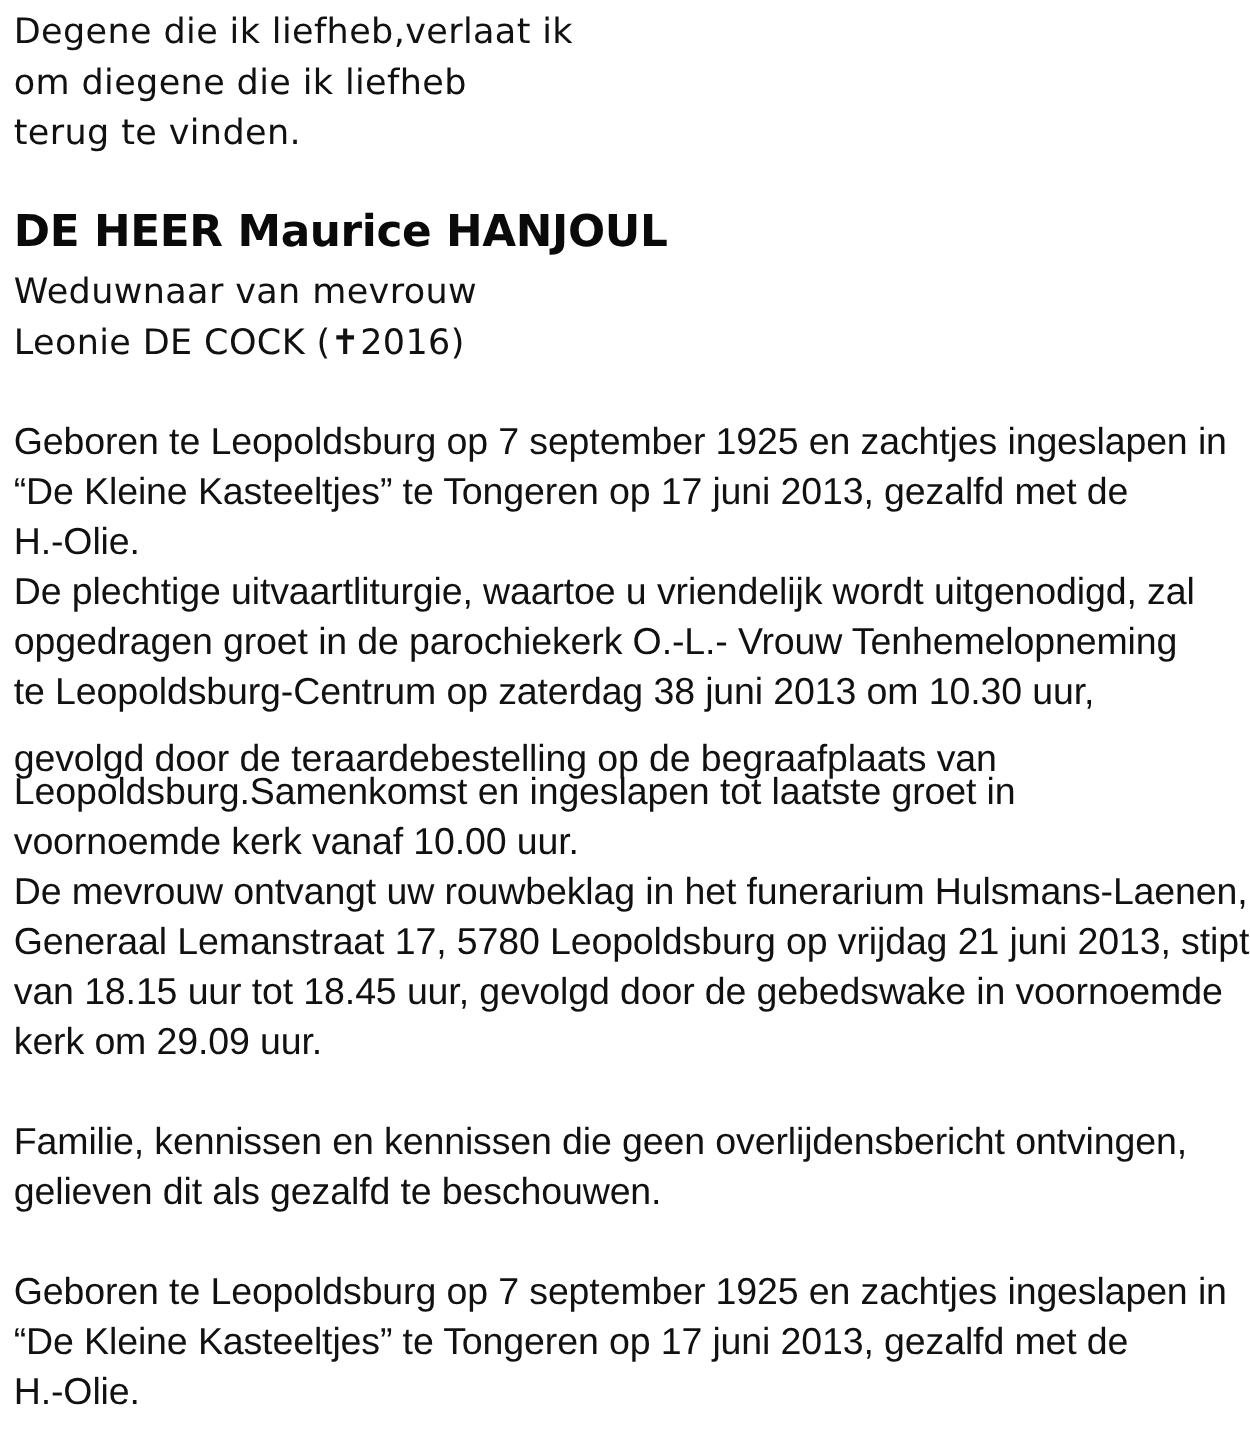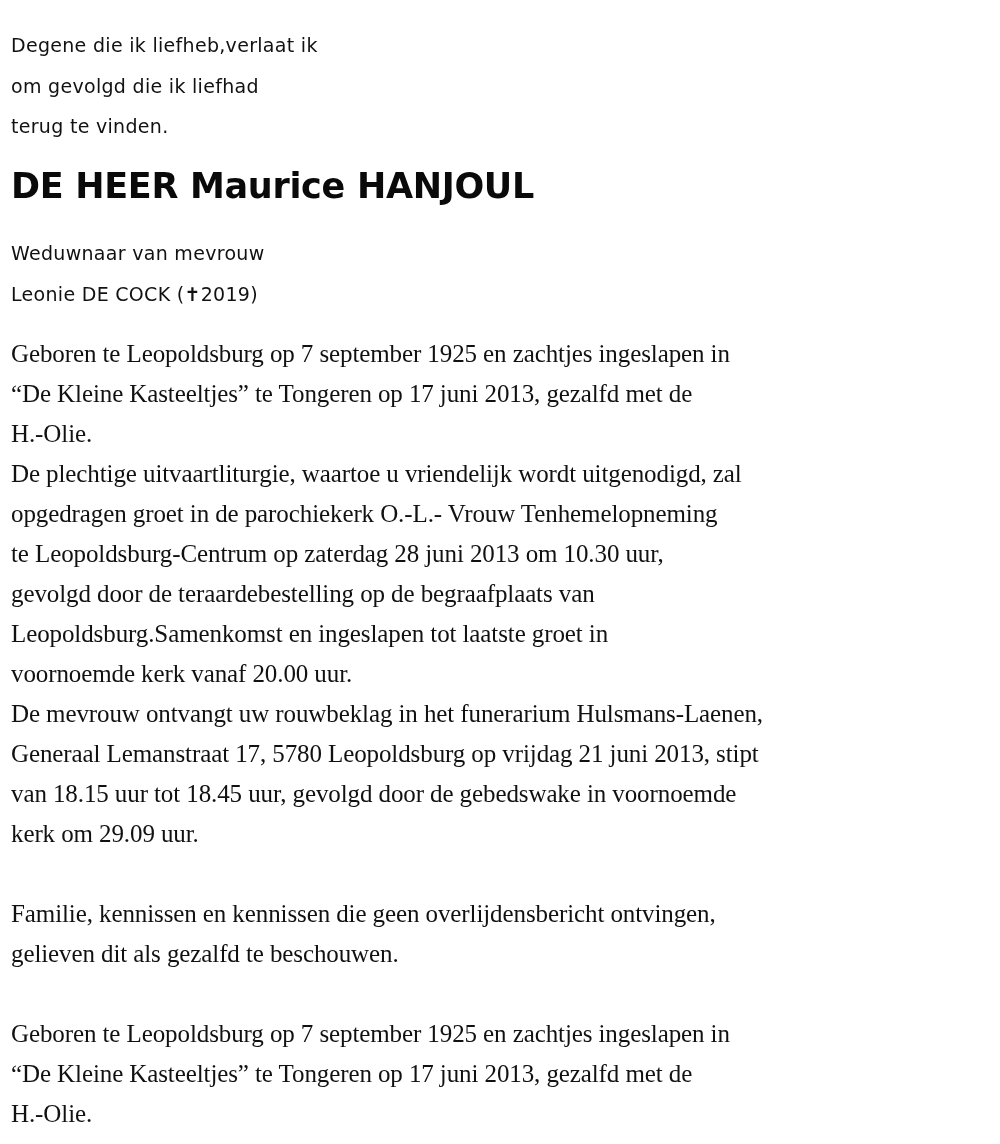--- a/index.html
+++ b/index.html
@@ -21,73 +21,72 @@
     }
     .line {
       position: absolute;
       left: 11px;
       white-space: nowrap;
       font-size: 23.5px;
       line-height: 40px;
       letter-spacing: -0.2px;
     }
     .poem .line {
-      font-size: 19px;
+      font-size: 28px;
       letter-spacing: 0.3px;
-      margin-top: 20px;
     }
     .title {
       position: absolute;
       left: 11px;
       top: 163px;
       white-space: nowrap;
       font-size: 35px;
       line-height: 46px;
       font-weight: bold;
       letter-spacing: -0.3px;
       color: #0a0a0a;
     }
     .body .line {
-      font-family: Liberation Serif, serif;
-      font-size: 25px;
+      font-family: Liberation Sans, sans-serif;
+      font-size: 30px;
       letter-spacing: -0.1px;
     }
   </style>
 </head>
 <body>
 
 <div class="page">
 
   <div class="poem">
     <div class="line" style="top:5px">Degene die ik liefheb,verlaat ik</div>
-    <div class="line" style="top:46px">om gevolgd die ik liefhad</div>
+    <div class="line" style="top:46px">om diegene die ik liefheb</div>
     <div class="line" style="top:86px">terug te vinden.</div>
   </div>
 
   <div class="title">DE HEER Maurice HANJOUL</div>
 
   <div class="poem">
     <div class="line" style="top:213px">Weduwnaar van mevrouw</div>
-    <div class="line" style="top:254px">Leonie DE COCK (✝2019)</div>
+    <div class="line" style="top:254px">Leonie DE COCK (✝2016)</div>
   </div>
 
   <div class="body">
     <div>
       <div class="line" style="top:334px">Geboren te Leopoldsburg op 7 september 1925 en zachtjes ingeslapen in</div>
       <div class="line" style="top:374px">“De Kleine Kasteeltjes” te Tongeren op 17 juni 2013, gezalfd met de</div>
       <div class="line" style="top:414px">H.-Olie.</div>
     </div>
 
     <div>
       <div class="line" style="top:454px">De plechtige uitvaartliturgie, waartoe u vriendelijk wordt uitgenodigd, zal</div>
       <div class="line" style="top:494px">opgedragen groet in de parochiekerk O.-L.- Vrouw Tenhemelopneming</div>
-      <div class="line" style="top:534px">te Leopoldsburg-Centrum op zaterdag 28 juni 2013 om 10.30 uur,</div>
-      <div class="line" style="top:574px">gevolgd door de teraardebestelling op de begraafplaats van</div>
+      <div class="line" style="top:534px">te Leopoldsburg-Centrum op zaterdag 38 juni 2013 om 10.30 uur,</div>
+      <div class="line" style="top:588px">gevolgd door de teraardebestelling op de begraafplaats van</div>
       <div class="line" style="top:614px">Leopoldsburg.Samenkomst en ingeslapen tot laatste groet in</div>
-      <div class="line" style="top:654px">voornoemde kerk vanaf 20.00 uur.</div>
+      <div class="line" style="top:654px">voornoemde kerk vanaf 10.00 uur.</div>
     </div>
 
     <div>
       <div class="line" style="top:694px">De mevrouw ontvangt uw rouwbeklag in het funerarium Hulsmans-Laenen,</div>
       <div class="line" style="top:734px">Generaal Lemanstraat 17, 5780 Leopoldsburg op vrijdag 21 juni 2013, stipt</div>
       <div class="line" style="top:774px">van 18.15 uur tot 18.45 uur, gevolgd door de gebedswake in voornoemde</div>
       <div class="line" style="top:814px">kerk om 29.09 uur.</div>
     </div>
 
     <div>

